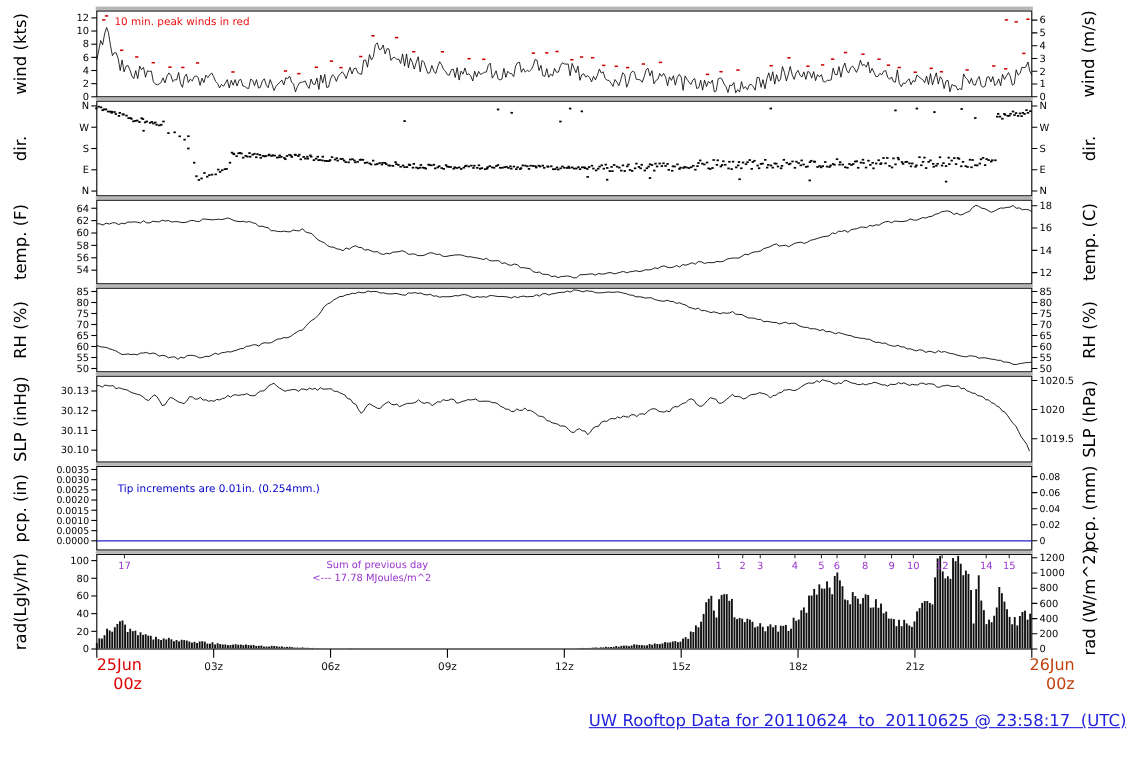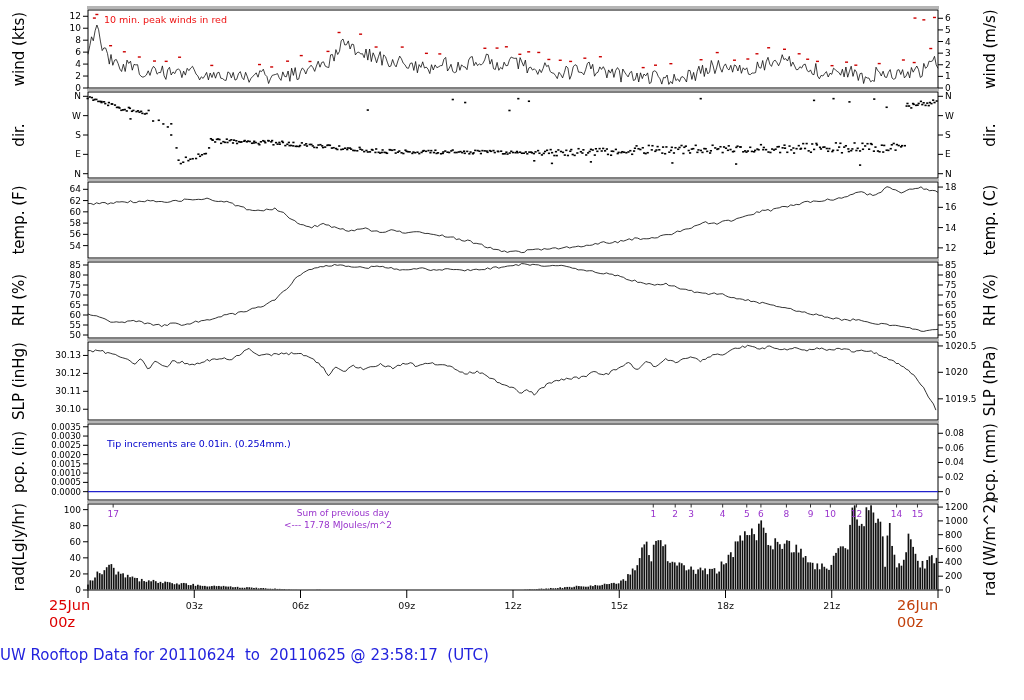--- a/index.html
+++ b/index.html
@@ -1,20 +1,20 @@
 <!DOCTYPE html>
 <html><head>
 <meta charset="utf-8">
 <style>
   html,body{margin:0;padding:0;background:#ffffff;}
   .page{position:relative;width:1024px;height:700px;background:#ffffff;overflow:hidden;
         font-family:"DejaVu Sans","Liberation Sans",sans-serif;}
   svg{position:absolute;left:0;top:0;font-family:"DejaVu Sans","Liberation Sans",sans-serif;}
-  .corner{position:absolute;width:80px;text-align:left;font-size:14.5px;line-height:17px;}
-  .title{position:absolute;left:0;right:0;top:646px;text-align:left;font-size:15px;white-space:pre;}
+  .corner{position:absolute;width:80px;text-align:right;font-size:14.5px;line-height:17px;}
+  .title{position:absolute;left:0;right:0;top:646px;text-align:right;font-size:15px;white-space:pre;text-decoration:underline;}
 </style>
 </head>
 <body>
 
 <div class="page">
   <svg id="plot" width="1024" height="700">
       <g>
         <rect x="87" y="6" width="852" height="3" fill="#b5b5b5"></rect>
         <rect x="87" y="89" width="852" height="2" fill="#b5b5b5"></rect>
         <rect x="87" y="179" width="852" height="2" fill="#b5b5b5"></rect>

